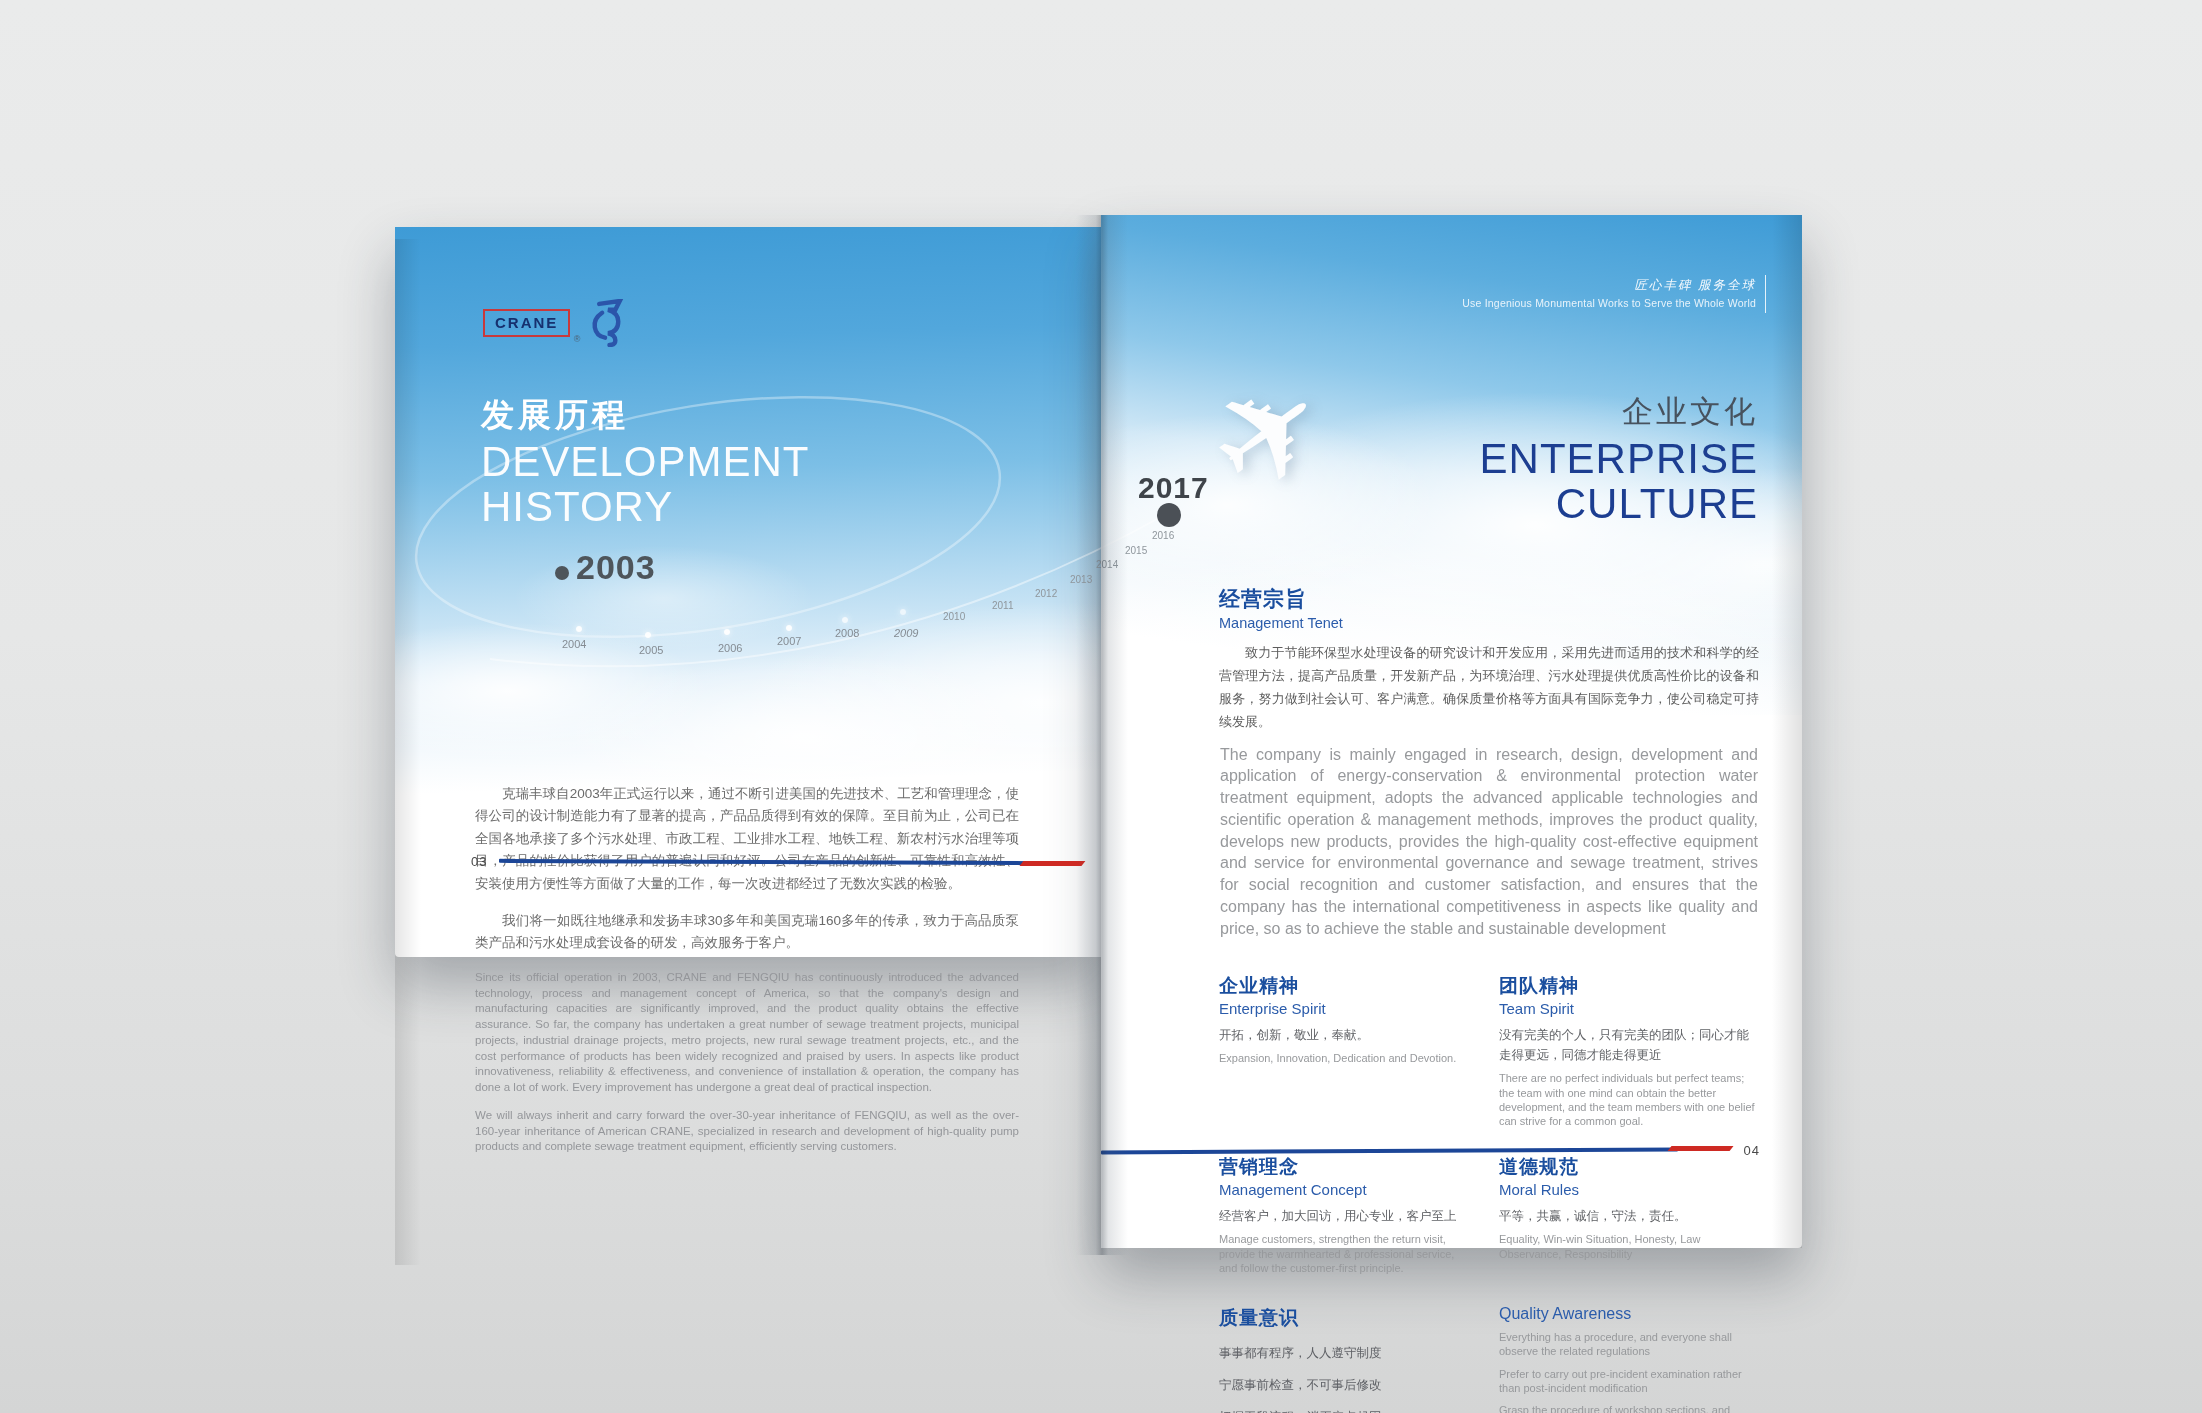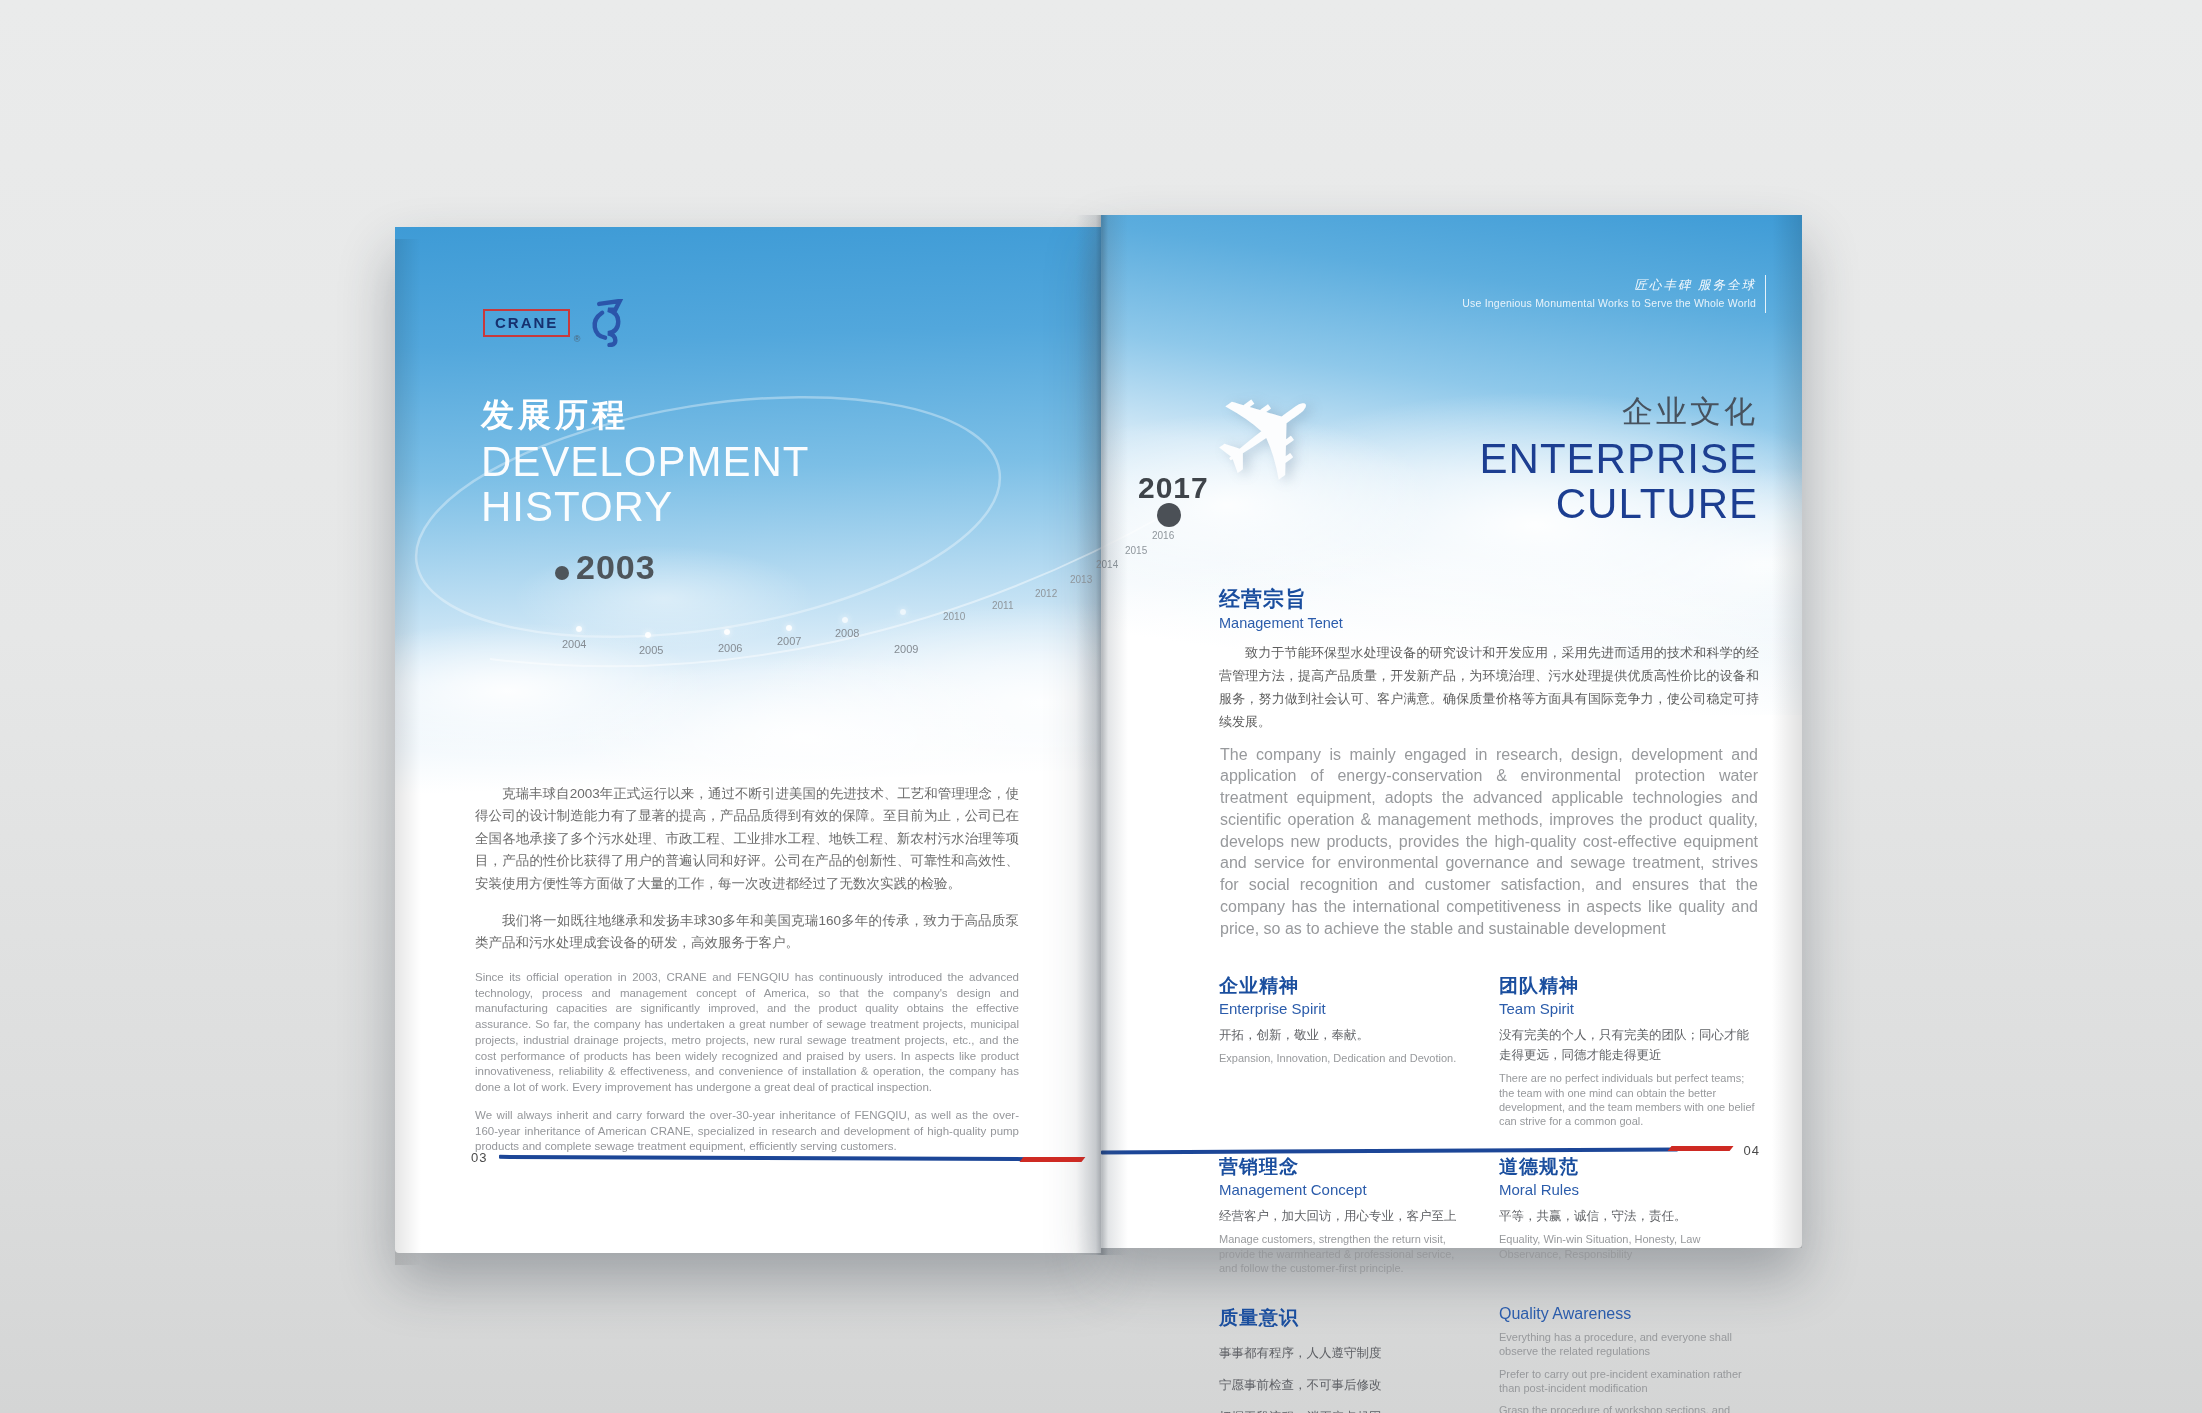--- a/index.html
+++ b/index.html
@@ -3,21 +3,21 @@
 <meta charset="utf-8">
 <style>
   html,body{margin:0;padding:0;}
   .stage{
     position:relative;width:2202px;height:1413px;overflow:hidden;
     background:linear-gradient(180deg,#eaebeb 0%,#e6e7e7 45%,#dcdddd 80%,#d4d5d5 100%);
     font-family:"Liberation Sans",sans-serif;
   }
   .spread{position:absolute;left:390px;top:215px;width:1415px;height:1040px;}
   .page{position:absolute;background:#fff;box-shadow:0 28px 55px rgba(40,50,60,.33);}
-  .page-left{left:5px;top:12px;width:706px;height:1026px;border-radius:3px 0 0 4px;}
+  .page-left{left:5px;top:12px;width:706px;height:730px;border-radius:3px 0 0 4px;}
   .page-right{left:711px;top:0;width:701px;height:1033px;border-radius:0 4px 4px 0;}
 
   
   .sky-left{position:absolute;left:0;top:0;right:0;height:580px;overflow:hidden;
     background:linear-gradient(178deg,#3e9bd6 0%,#52a7dc 20%,#7cbfe6 42%,#b4daf1 60%,#e4f1fa 76%,#ffffff 94%);}
   .sky-left::after{content:"";position:absolute;inset:0;
     background:
       radial-gradient(ellipse 280px 95px at 16% 80%,rgba(255,255,255,.92),transparent 72%),
       radial-gradient(ellipse 340px 120px at 58% 88%,rgba(255,255,255,.95),transparent 70%),
       radial-gradient(ellipse 420px 140px at 92% 82%,rgba(255,255,255,.9),transparent 72%),
@@ -243,21 +243,21 @@
       <span class="mini-dot" style="left:334px;top:414px;"></span>
       <span class="mini-dot" style="left:396px;top:410px;"></span>
       <span class="mini-dot" style="left:452px;top:402px;opacity:.8;"></span>
       <span class="mini-dot" style="left:510px;top:394px;opacity:.7;"></span>
 
       <span class="year" style="left:172px;top:423px;">2004</span>
       <span class="year" style="left:249px;top:429px;">2005</span>
       <span class="year" style="left:328px;top:427px;">2006</span>
       <span class="year" style="left:387px;top:420px;">2007</span>
       <span class="year" style="left:445px;top:412px;text-align:center;">2008</span>
-      <span class="year" style="left:504px;top:428px;">2009</span>
+      <span class="year" style="left:504px;top:412px;font-style:italic;">2009</span>
       <span class="year sm" style="left:553px;top:396px;">2010</span>
       <span class="year sm" style="left:602px;top:385px;">2011</span>
       <span class="year sm" style="left:645px;top:373px;">2012</span>
       <span class="year sm" style="left:680px;top:359px;">2013</span>
       <span class="year sm" style="left:706px;top:344px;">2014</span>
       <span class="year sm" style="left:735px;top:330px;">2015</span>
       <span class="year sm" style="left:762px;top:315px;">2016</span>
 
       <span class="tl-2017">2017</span>
       <span class="tl-dot-2017"></span>

